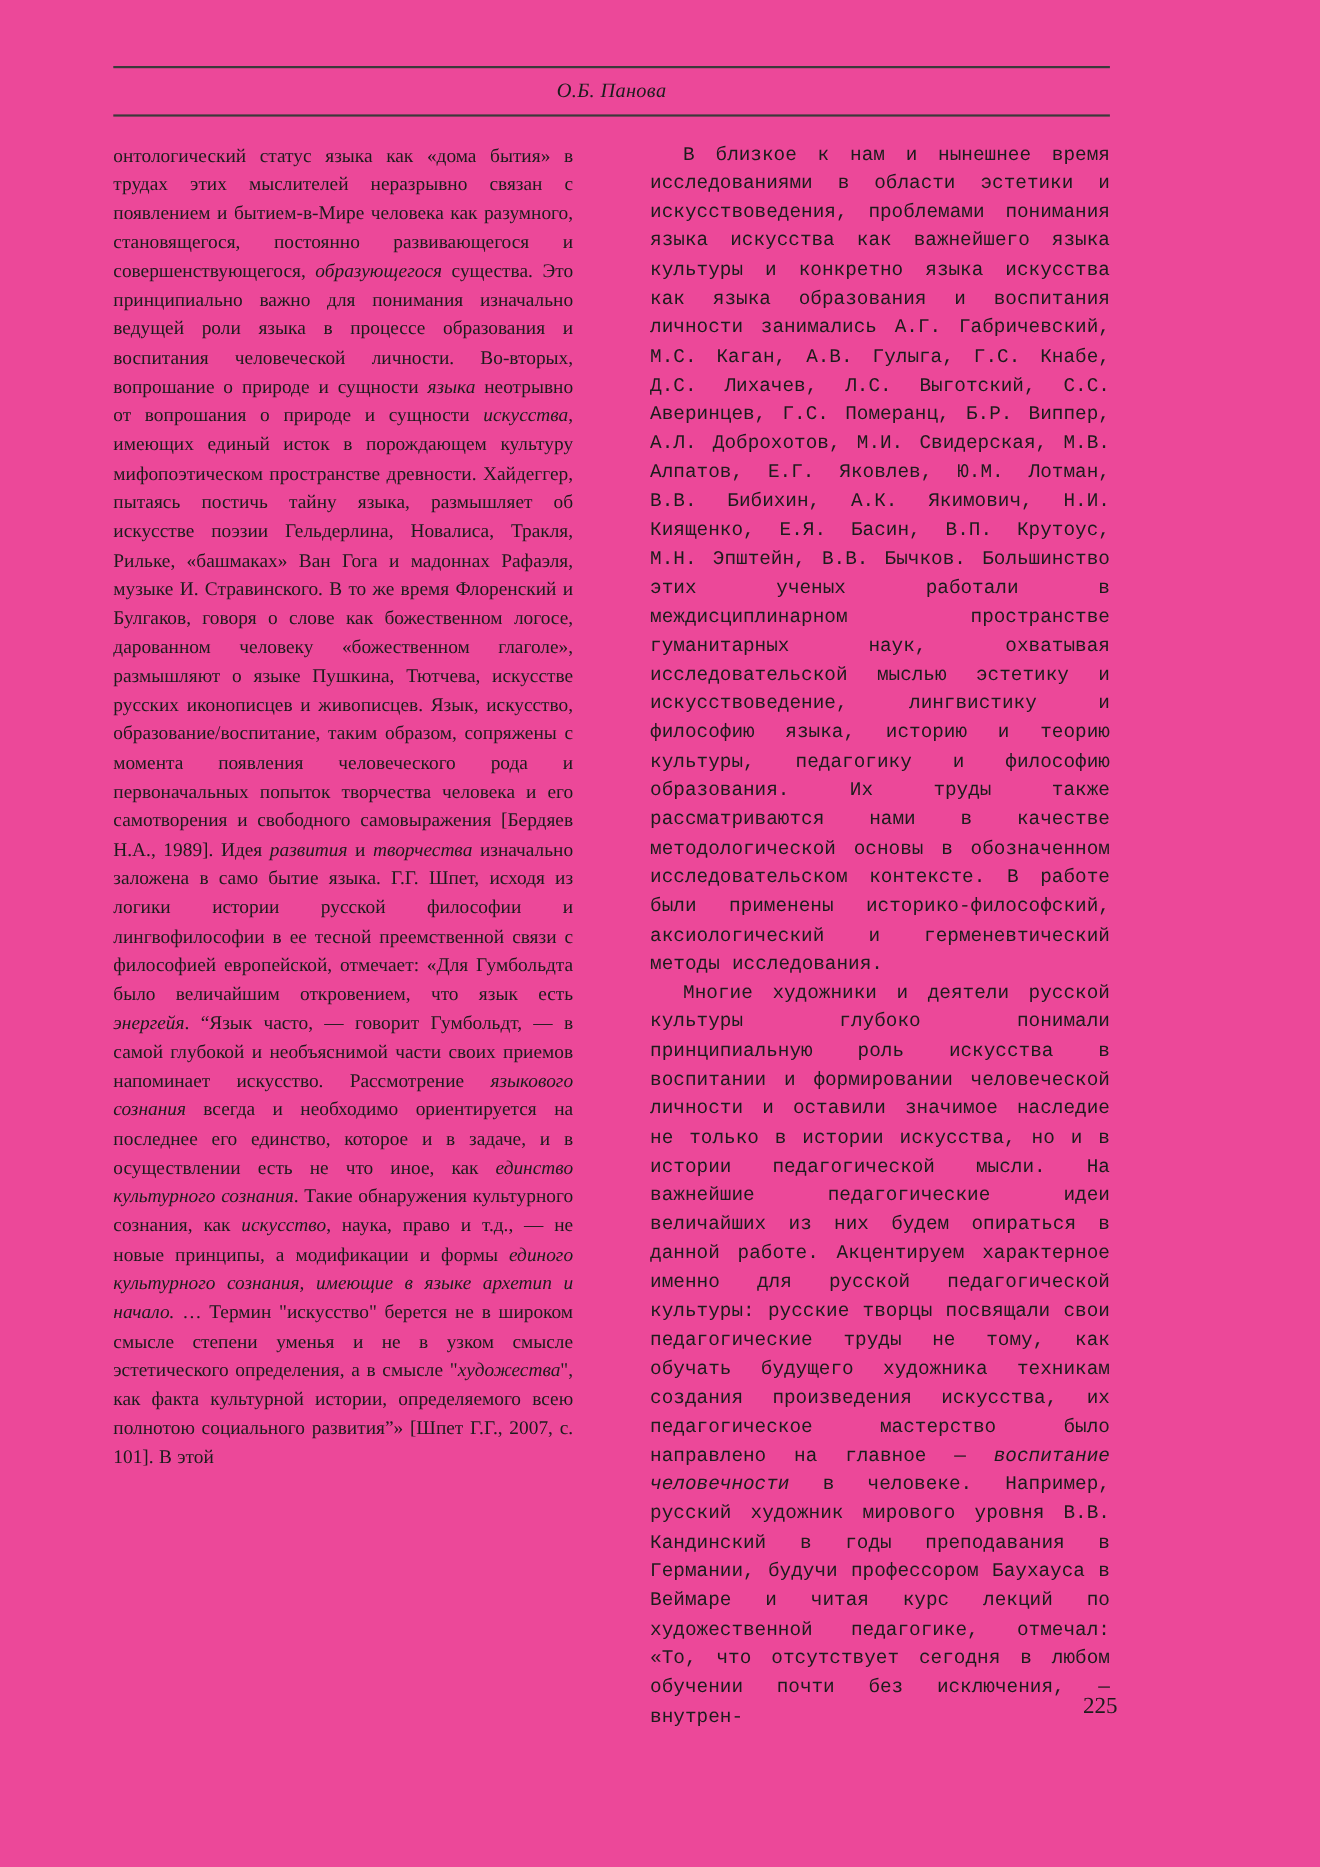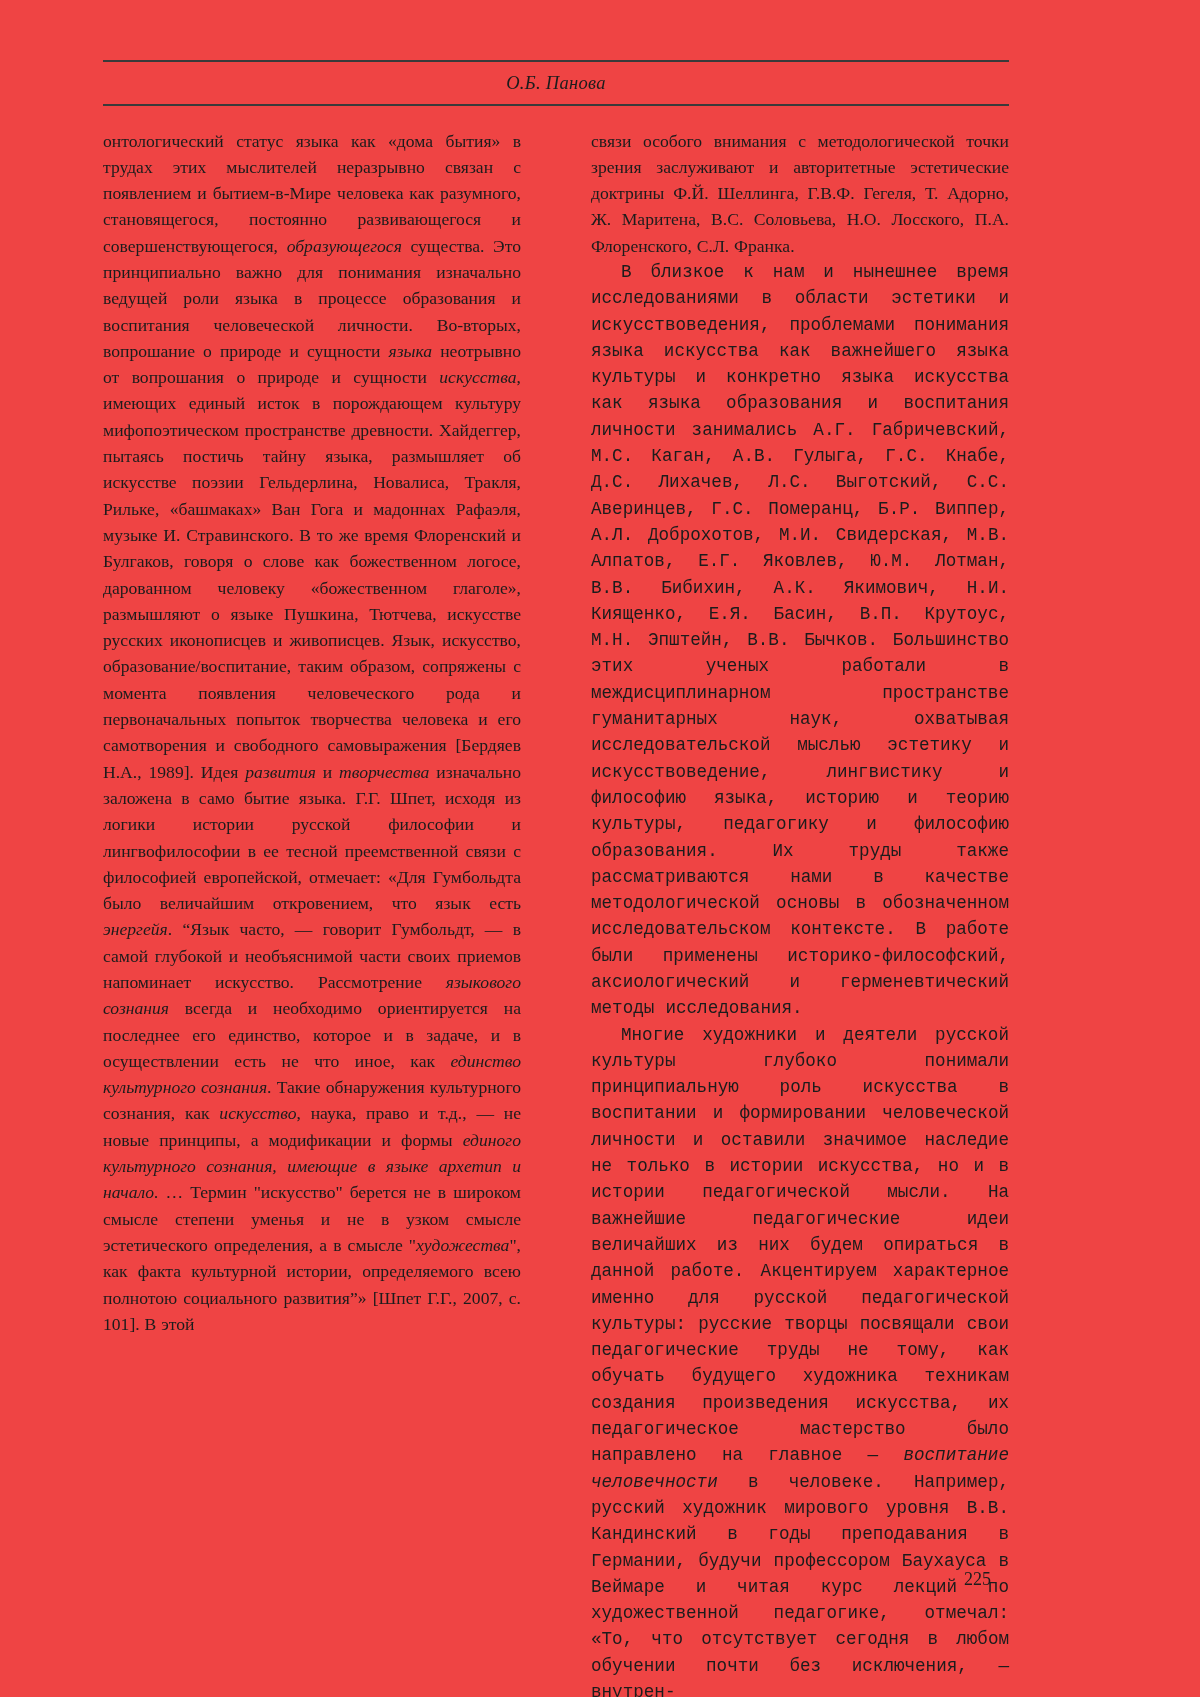--- a/index.html
+++ b/index.html
@@ -5,21 +5,21 @@
   html, body {
     margin: 0;
     padding: 0;
     background: #e8e8e8;
   }
   .page {
     position: relative;
     width: 1200px;
     height: 1697px;
     margin: 0 auto;
-    background: #ef4444;
+    background: #ec4899;
     font-family: "Liberation Serif", "DejaVu Serif", serif;
     color: #1c1c1c;
     overflow: hidden;
   }
   .content {
     position: absolute;
     left: 103px;
     top: 60px;
     width: 906px;
   }
@@ -56,40 +56,38 @@
   }
   p.para.indent {
     text-indent: 30px;
     font-family: Liberation Mono, monospace;
   }
   .it {
     font-style: italic;
   }
   .page-number {
     position: absolute;
-    right: 209px;
+    right: 184px;
     top: 1540px;
-    font-size: 18px;
+    font-size: 21px;
     line-height: 1;
-    margin-top: 30px;
   }
 </style>
 </head>
 <body>
 
 <div class="page">
   <div class="content">
     <hr class="rule">
     <div class="running-head">О.Б. Панова</div>
     <hr class="rule">
     <div class="columns">
       <div class="col" id="left-col">
           <p class="para"><span>онтологический статус языка как «дома бытия» в трудах этих мыслителей неразрывно связан с появлением и бытием-в-Мире человека как разумного, становящегося, постоянно развивающегося и совершенствующегося, </span><span class="it">образующегося</span><span> существа. Это принципиально важно для понимания изначально ведущей роли языка в процессе образования и воспитания человеческой личности. Во-вторых, вопрошание о природе и сущности </span><span class="it">языка</span><span> неотрывно от вопрошания о природе и сущности </span><span class="it">искусства</span><span>, имеющих единый исток в порождающем культуру мифопоэтическом пространстве древности. Хайдеггер, пытаясь постичь тайну языка, размышляет об искусстве поэзии Гельдерлина, Новалиса, Тракля, Рильке, «башмаках» Ван Гога и мадоннах Рафаэля, музыке И. Стравинского. В то же время Флоренский и Булгаков, говоря о слове как божественном логосе, дарованном человеку «божественном глаголе», размышляют о языке Пушкина, Тютчева, искусстве русских иконописцев и живописцев. Язык, искусство, образование/воспитание, таким образом, сопряжены с момента появления человеческого рода и первоначальных попыток творчества человека и его самотворения и свободного самовыражения [Бердяев Н.А., 1989]. Идея </span><span class="it">развития</span><span> и </span><span class="it">творчества</span><span> изначально заложена в само бытие языка. Г.Г. Шпет, исходя из логики истории русской философии и лингвофилософии в ее тесной преемственной связи с философией европейской, отмечает: «Для Гумбольдта было величайшим откровением, что язык есть </span><span class="it">энергейя</span><span>. “Язык часто, — говорит Гумбольдт, — в самой глубокой и необъяснимой части своих приемов напоминает искусство. Рассмотрение </span><span class="it">языкового сознания</span><span> всегда и необходимо ориентируется на последнее его единство, которое и в задаче, и в осуществлении есть не что иное, как </span><span class="it">единство культурного сознания</span><span>. Такие обнаружения культурного сознания, как </span><span class="it">искусство</span><span>, наука, право и т.д., — не новые принципы, а модификации и формы </span><span class="it">единого культурного сознания, имеющие в языке архетип и начало.</span><span> … Термин "искусство" берется не в широком смысле степени уменья и не в узком смысле эстетического определения, а в смысле "</span><span class="it">художества</span><span>", как факта культурной истории, определяемого всею полнотою социального развития”» [Шпет Г.Г., 2007, с. 101]. В этой</span></p>
         </div>
       <div class="col" id="right-col">
-          <p class="para"><span>связи особого внимания с методологической точки зрения заслуживают и авторитетные эстетические доктрины Ф.Й. Шеллинга, Г.В.Ф. Гегеля, Т. Адорно, Ж. Маритена, В.С. Соловьева, Н.О. Лосского, П.А. Флоренского, С.Л. Франка.</span></p>
           <p class="para indent"><span>В близкое к нам и нынешнее время исследованиями в области эстетики и искусствоведения, проблемами понимания языка искусства как важнейшего языка культуры и конкретно языка искусства как языка образования и воспитания личности занимались А.Г. Габричевский, М.С. Каган, А.В. Гулыга, Г.С. Кнабе, Д.С. Лихачев, Л.С. Выготский, С.С. Аверинцев, Г.С. Померанц, Б.Р. Виппер, А.Л. Доброхотов, М.И. Свидерская, М.В. Алпатов, Е.Г. Яковлев, Ю.М. Лотман, В.В. Бибихин, А.К. Якимович, Н.И. Киященко, Е.Я. Басин, В.П. Крутоус, М.Н. Эпштейн, В.В. Бычков. Большинство этих ученых работали в междисциплинарном пространстве гуманитарных наук, охватывая исследовательской мыслью эстетику и искусствоведение, лингвистику и философию языка, историю и теорию культуры, педагогику и философию образования. Их труды также рассматриваются нами в качестве методологической основы в обозначенном исследовательском контексте. В работе были применены историко-философский, аксиологический и герменевтический методы исследования.</span></p>
           <p class="para indent"><span>Многие художники и деятели русской культуры глубоко понимали принципиальную роль искусства в воспитании и формировании человеческой личности и оставили значимое наследие не только в истории искусства, но и в истории педагогической мысли. На важнейшие педагогические идеи величайших из них будем опираться в данной работе. Акцентируем характерное именно для русской педагогической культуры: русские творцы посвящали свои педагогические труды не тому, как обучать будущего художника техникам создания произведения искусства, их педагогическое мастерство было направлено на главное — </span><span class="it">воспитание человечности</span><span> в человеке. Например, русский художник мирового уровня В.В. Кандинский в годы преподавания в Германии, будучи профессором Баухауса в Веймаре и читая курс лекций по художественной педагогике, отмечал: «То, что отсутствует сегодня в любом обучении почти без исключения, — внутрен-</span></p>
         </div>
     </div>
   </div>
   <div class="page-number">225</div>
 </div>
 
 </body></html>

